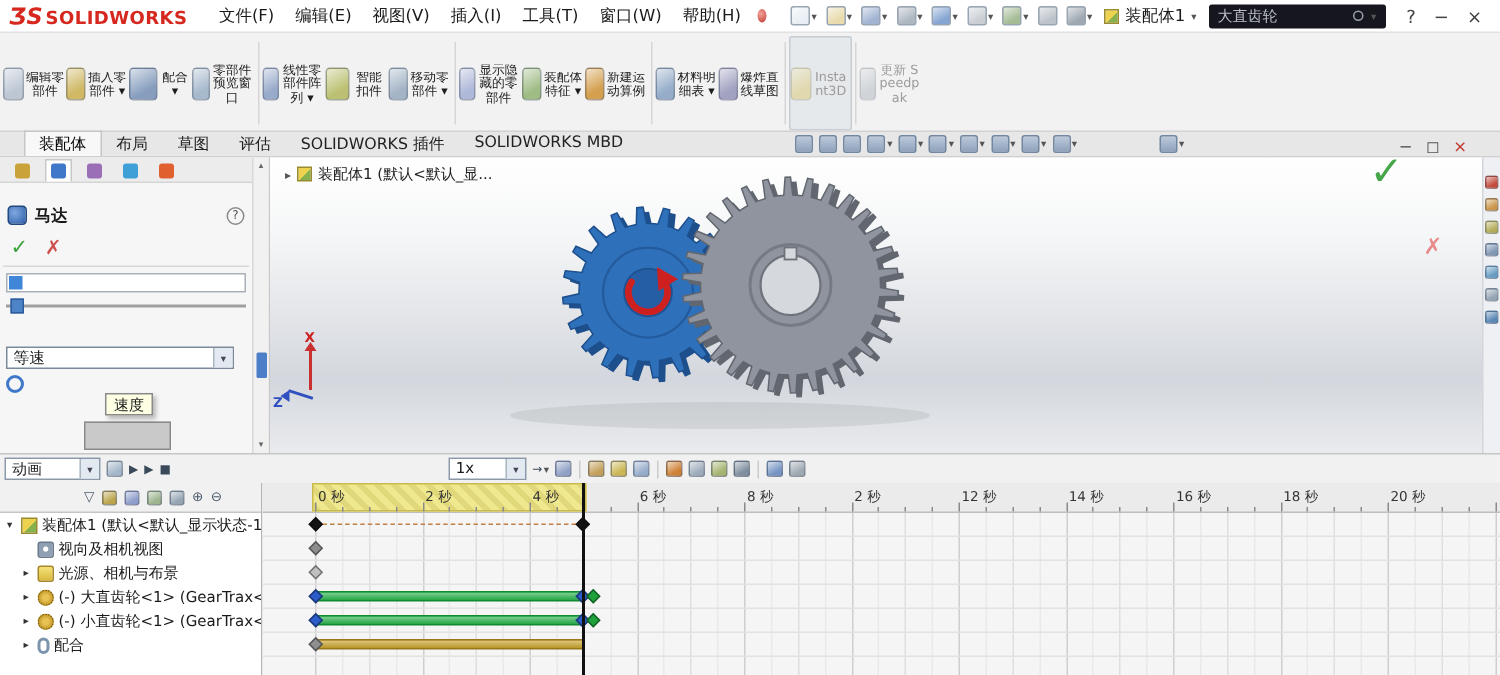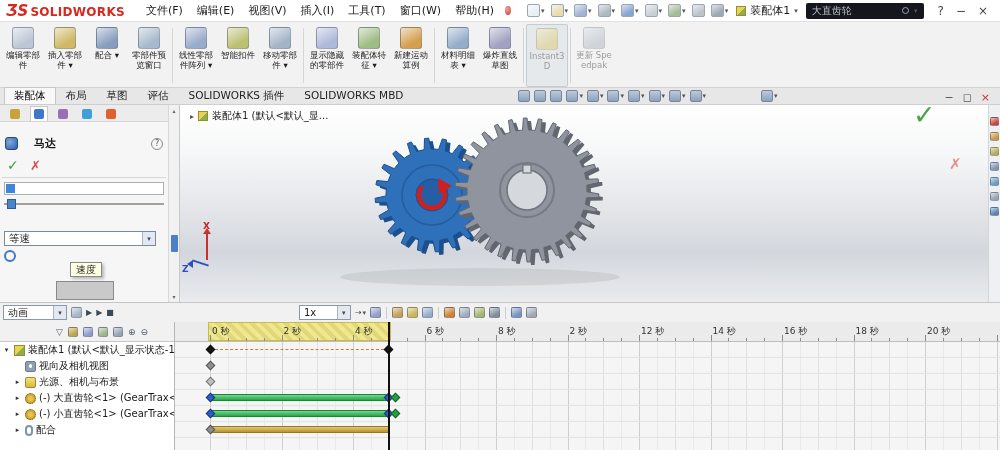--- a/index.html
+++ b/index.html
@@ -19,45 +19,45 @@
 .arrow{font-size:7px;color:#555}
 .doc-select{margin-left:auto;display:flex;align-items:center;gap:4px;padding:0 6px;white-space:nowrap}
 .doc-ico{width:10px;height:10px;background:linear-gradient(135deg,#ecd24e 55%,#86b14e 55%);border:1px solid #9a8a30}
 .search{width:170px;height:16px;background:#16161e;color:#b9bec6;display:flex;align-items:center;gap:5px;padding:0 6px;font-size:10px;border-radius:2px}
 .search-text{flex:1;white-space:nowrap;overflow:hidden}
 .mag{width:7px;height:7px;border:1.4px solid #9aa2b0;border-radius:50%;display:inline-block}
 .winctl{display:flex;gap:12px;margin:0 6px 0 12px;color:#444;font-size:12px}
 .wbtn{cursor:default}
 
 .ribbon{height:66px;background:#f2f2f2;border-bottom:1px solid #d2d2d2;display:flex;align-items:stretch;padding:2px 2px 0;overflow:hidden}
-.rb-btn{width:42px;display:flex;flex-direction:column;align-items:center;padding-top:3px;font-size:8.5px;line-height:9.5px;text-align:center;color:#1d1d1d;flex:0 0 auto}
+.rb-btn{width:42px;display:flex;align-items:center;padding-top:3px;font-size:8.5px;line-height:9.5px;text-align:center;color:#1d1d1d;flex:0 0 auto}
 .rb-btn.disabled{color:#9b9b9b}
 .rb-btn.disabled .rb-icon{opacity:.45}
 .rb-btn.pressed{background:#e6e9ec;border:1px solid #c6ccd4;border-radius:2px}
 .rb-icon{width:22px;height:22px;border-radius:3px;margin-bottom:2px;border:1px solid rgba(60,70,90,.35)}
 .rb-label{word-break:break-all;padding:0 1px;max-height:30px;overflow:hidden}
 .rb-sep{width:1px;background:#d6d6d6;margin:4px 2px;flex:0 0 auto}
 
-.tabrow{height:17px;background:#e7e7e7;border-bottom:1px solid #cfcfcf;display:flex;align-items:flex-end;padding:0 4px}
+.tabrow{height:17px;background:#e7e7e7;border-bottom:1px solid #cfcfcf;display:flex;align-items:flex-end;padding:0 16px}
 .tab{padding:1px 9px;font-size:10.5px;color:#222;border:1px solid transparent;border-bottom:none;white-space:nowrap}
 .tab.active{background:#f8f8f8;border-color:#c6c6c6;color:#000}
 .headsup{display:flex;gap:4px;align-items:center;margin:0 0 2px 105px}
 .hwrap{display:flex;align-items:center;gap:1px}
 .hicon{width:12px;height:12px;border-radius:2px;background:linear-gradient(#bdc9da,#8ea2bb);border:1px solid #7388a0;display:inline-block}
 .dispicons{display:flex;gap:4px;align-items:center;margin:0 0 2px 55px}
 .tabwin{display:flex;gap:9px;align-items:center;margin:0 6px 1px auto;font-size:11px;color:#555}
 .wbtn2{cursor:default;line-height:11px}
 
 .main{display:flex;height:197px}
 .panel{width:180px;background:#f6f6f6;border-right:1px solid #c9c9c9;position:relative;flex:0 0 auto}
 .panel-tabs{position:absolute;top:0;left:0;width:169px;height:17px;background:#ececec;border-bottom:1px solid #d5d5d5;display:flex;align-items:flex-end;padding-left:6px;gap:6px}
 .ptab{width:18px;height:15px;display:flex;align-items:center;justify-content:center}
 .ptab.active{background:#fff;border:1px solid #c8c8c8;border-bottom:none}
 .ptab-box{width:10px;height:10px;border-radius:2px;display:inline-block}
-.pm-title-row{position:absolute;top:31px;left:5px;right:16px;display:flex;align-items:center;gap:16px}
+.pm-title-row{position:absolute;top:31px;left:5px;right:16px;display:flex;align-items:center;gap:5px}
 .motor-badge{width:13px;height:13px;border-radius:3px;background:radial-gradient(circle at 35% 35%,#7fa8e0,#2d5fa8);border:1px solid #23487e}
 .pm-title{font-weight:bold}
 .pm-help{margin-left:auto;width:12px;height:12px;border:1px solid #8a8a8a;border-radius:50%;font-size:8px;color:#555;display:flex;align-items:center;justify-content:center}
 .pm-ok{position:absolute;top:52px;left:7px;color:#3aa23a;font-size:14px;font-weight:bold}
 .pm-cancel{position:absolute;top:53px;left:30px;color:#d05050;font-size:13px;font-weight:bold}
 .pm-hr{position:absolute;top:72px;left:2px;width:164px;border-top:1px solid #d8d8d8}
 .pm-selbox{position:absolute;top:77px;left:4px;width:160px;height:13px;background:#fff;border:1px solid #a8b0b8}
 .chip{position:absolute;top:1px;left:1px;width:9px;height:9px;background:#3f86d8}
 .pm-slider{position:absolute;top:94px;left:4px;width:160px;height:10px}
 .groove{position:absolute;top:4px;left:0;right:0;height:2px;background:#a0a0a0}

